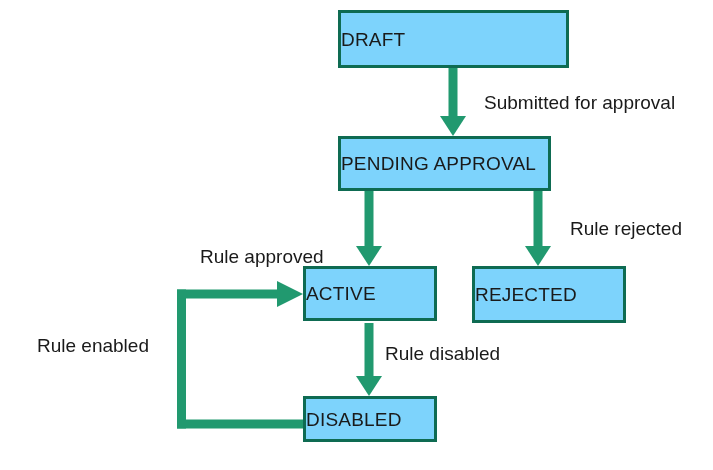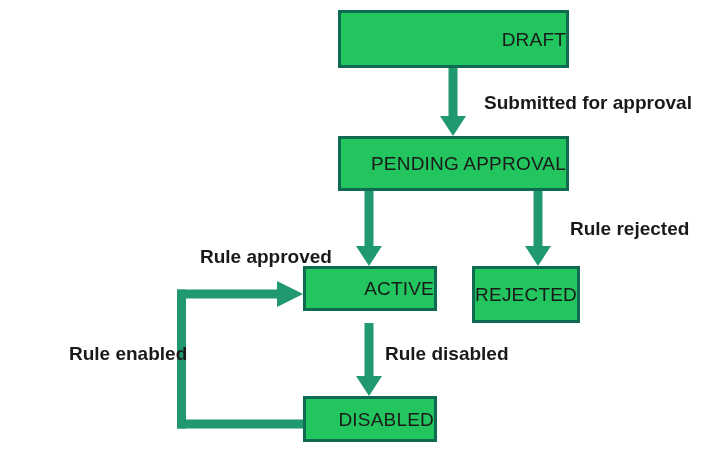--- a/index.html
+++ b/index.html
@@ -23,57 +23,56 @@
   #flow-svg {
     position: absolute;
     left: 0;
     top: 0;
     width: 713px;
     height: 470px;
   }
   .state-node {
     position: absolute;
     box-sizing: border-box;
-    background: #22c55e;
+    background: #7dd3fc;
     border: 3px solid #0E6B52;
     display: flex;
     align-items: center;
-    justify-content: flex-end;
+    justify-content: flex-start;
     z-index: 3;
   }
   .state-label {
     color: #1a1a1a;
     font-family: "Liberation Sans", sans-serif;
     font-size: 19px;
     letter-spacing: 0.2px;
     line-height: 1;
     white-space: nowrap;
     text-align: center;
   }
   .edge-label {
     position: absolute;
     color: #1a1a1a;
     font-family: "Liberation Sans", sans-serif;
     font-size: 19px;
     line-height: 1;
     white-space: nowrap;
     z-index: 4;
-    font-weight: bold;
   }
   
   #node-draft      { left: 338px; top: 10px;  width: 231px; height: 58px; }
-  #node-pending    { left: 338px; top: 136px; width: 231px; height: 55px; }
-  #node-active     { left: 303px; top: 266px; width: 134px; height: 45px; }
-  #node-rejected   { left: 472px; top: 266px; width: 108px; height: 57px; }
+  #node-pending    { left: 338px; top: 136px; width: 213px; height: 55px; }
+  #node-active     { left: 303px; top: 266px; width: 134px; height: 55px; }
+  #node-rejected   { left: 472px; top: 266px; width: 154px; height: 57px; }
   #node-disabled   { left: 303px; top: 396px; width: 134px; height: 46px; }
   
   #label-submitted { left: 484px; top: 93px; }
   #label-approved  { left: 200px; top: 219px; margin-top: 28px; }
   #label-rejected  { left: 570px; top: 219px; }
-  #label-enabled   { left: 37px;  top: 344px; margin-left: 32px; }
+  #label-enabled   { left: 37px;  top: 336px; }
   #label-disabled  { left: 385px; top: 344px; }
 </style>
 </head>
 <body>
 
 <div id="diagram-root">
 
   <svg id="flow-svg" viewBox="0 0 713 470" xmlns="http://www.w3.org/2000/svg">
 
     <g>

